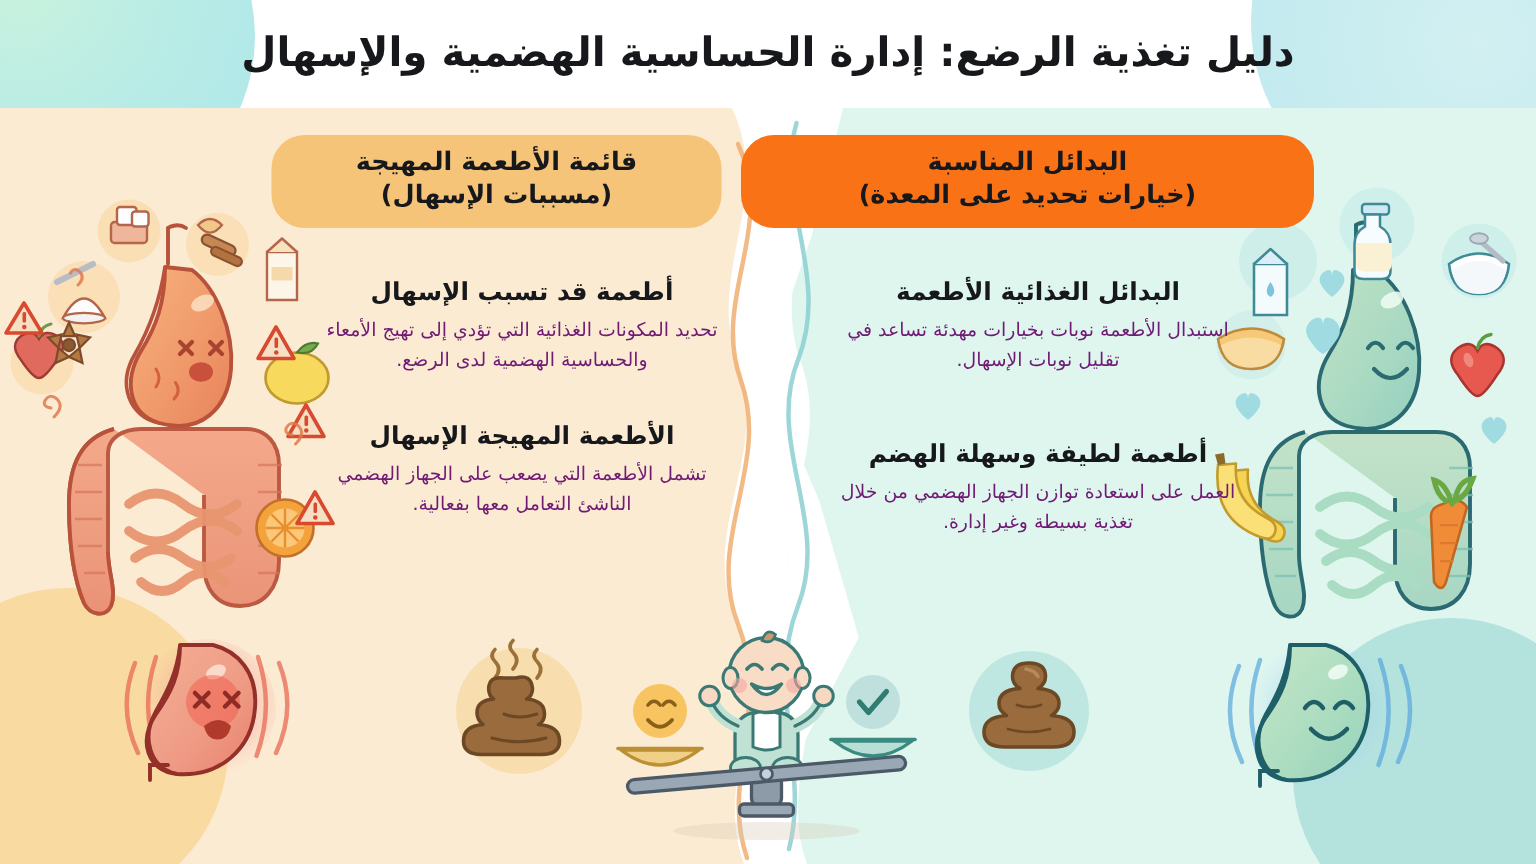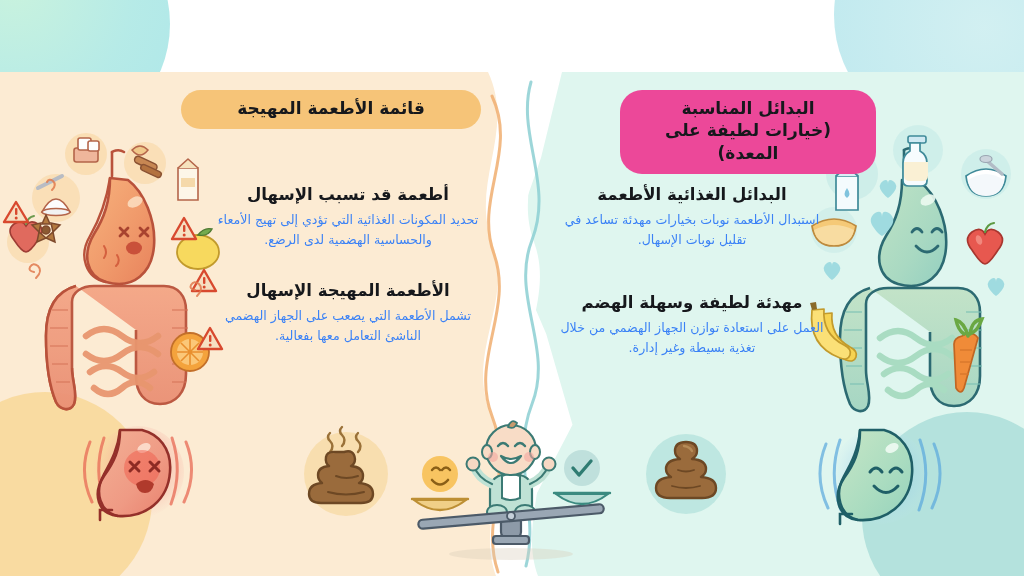--- a/index.html
+++ b/index.html
@@ -61,35 +61,35 @@
   }
 
   
   .pill {
     position: absolute; top: 18px; z-index: 7;
     border-radius: 22px; padding: 7px 22px 10px;
     text-align: center; line-height: 1.32;
     font-size: 17px; font-weight: 700; color: #16181c; margin-left: 21px;
   }
   .pill-left  { left: 160px; width: 300px; background: #f6c478; }
-  .pill-right { right: 148px; width: 256px; background: #ec4899; }
+  .pill-right { right: 148px; width: 382px; background: #f97316; }
   .pill .l2 { display: block; }
 
   
   .col { position: absolute; top: 112px; width: 272px; z-index: 7; text-align: center; }
   .col-left  { left: 212px; }
   .col-right { right: 196px; }
 
   .entry { margin-bottom: 22px; }
   .entry-title {
     font-size: 16.5px; font-weight: 700; color: #16181c;
     line-height: 1.3; margin-bottom: 5px;
   }
   .entry-body {
-    font-size: 12.6px; font-weight: 400; color: #3b82f6;
+    font-size: 12.6px; font-weight: 400; color: #701a75;
     line-height: 1.56;
   }
   .col-left .entry:first-child { margin-bottom: 30px; }
   .col-right .entry:first-child { margin-bottom: 42px; }
 
   
   .art { position: absolute; z-index: 5; pointer-events: none; }
   .art-left-gi  { left: -6px;  top: 58px;  width: 236px; height: 290px; }
   .art-right-gi { right: -2px; top: 58px;  width: 236px; height: 290px; }
 
@@ -103,20 +103,23 @@
   svg { display: block; overflow: visible; }
 </style>
 </head>
 <body>
 
 <div id="stage">
 
   <div class="blob blob-tl"></div>
   <div class="blob blob-tr"></div>
 
+  <div class="title-band">
+    <h1 class="title">دليل تغذية الرضع: إدارة الحساسية الهضمية والإسهال</h1>
+  </div>
 
   <div class="panels">
 
     <div class="panel panel-left">
       <div class="blob blob-bl"></div>
     </div>
 
     <div class="panel panel-right">
       <div class="blob blob-br"></div>
     </div>
@@ -348,44 +351,45 @@
           <path d="M92,62 q-5,-7 1,-11 q5,-3 5,3 q0,-6 5,-3 q6,4 1,11 q-3,4 -6,6 q-3,-2 -6,-6z"></path>
           <path d="M84,98 q-7,-9 1,-15 q7,-4 7,4 q0,-8 7,-4 q8,6 1,15 q-4,6 -8,8 q-4,-2 -8,-8z"></path>
           <path d="M36,144 q-5,-7 1,-11 q5,-3 5,3 q0,-6 5,-3 q6,4 1,11 q-3,4 -6,6 q-3,-2 -6,-6z"></path>
           <path d="M200,160 q-5,-7 1,-11 q5,-3 5,3 q0,-6 5,-3 q6,4 1,11 q-3,4 -6,6 q-3,-2 -6,-6z"></path>
         </g>
       </svg>
     </div>
 
     <div class="pill pill-left">
       <span>قائمة الأطعمة المهيجة</span>
+      <span class="l2">(مسببات الإسهال)</span>
     </div>
     <div class="pill pill-right">
       <span>البدائل المناسبة</span>
-      <span class="l2">(خيارات لطيفة على المعدة)</span>
+      <span class="l2">(خيارات تحديد على المعدة)</span>
     </div>
 
     <div class="col col-left">
       <div class="entry">
         <div class="entry-title">أطعمة قد تسبب الإسهال</div>
         <div class="entry-body">تحديد المكونات الغذائية التي تؤدي إلى تهيج الأمعاء والحساسية الهضمية لدى الرضع.</div>
       </div>
       <div class="entry">
         <div class="entry-title">الأطعمة المهيجة الإسهال</div>
         <div class="entry-body">تشمل الأطعمة التي يصعب على الجهاز الهضمي الناشئ التعامل معها بفعالية.</div>
       </div>
     </div>
 
     <div class="col col-right">
       <div class="entry">
         <div class="entry-title">البدائل الغذائية الأطعمة</div>
         <div class="entry-body">استبدال الأطعمة نوبات بخيارات مهدئة تساعد في تقليل نوبات الإسهال.</div>
       </div>
       <div class="entry">
-        <div class="entry-title">مهدئة لطيفة وسهلة الهضم</div>
+        <div class="entry-title">أطعمة لطيفة وسهلة الهضم</div>
         <div class="entry-body">العمل على استعادة توازن الجهاز الهضمي من خلال تغذية بسيطة وغير إدارة.</div>
       </div>
     </div>
 
   </div>
 
   <div class="art-bottom icon-stomach-sad">
     <svg viewBox="0 0 148 130" width="148" height="130">
       <defs>
         <radialGradient id="painGlow" cx="55%" cy="45%" r="55%">

